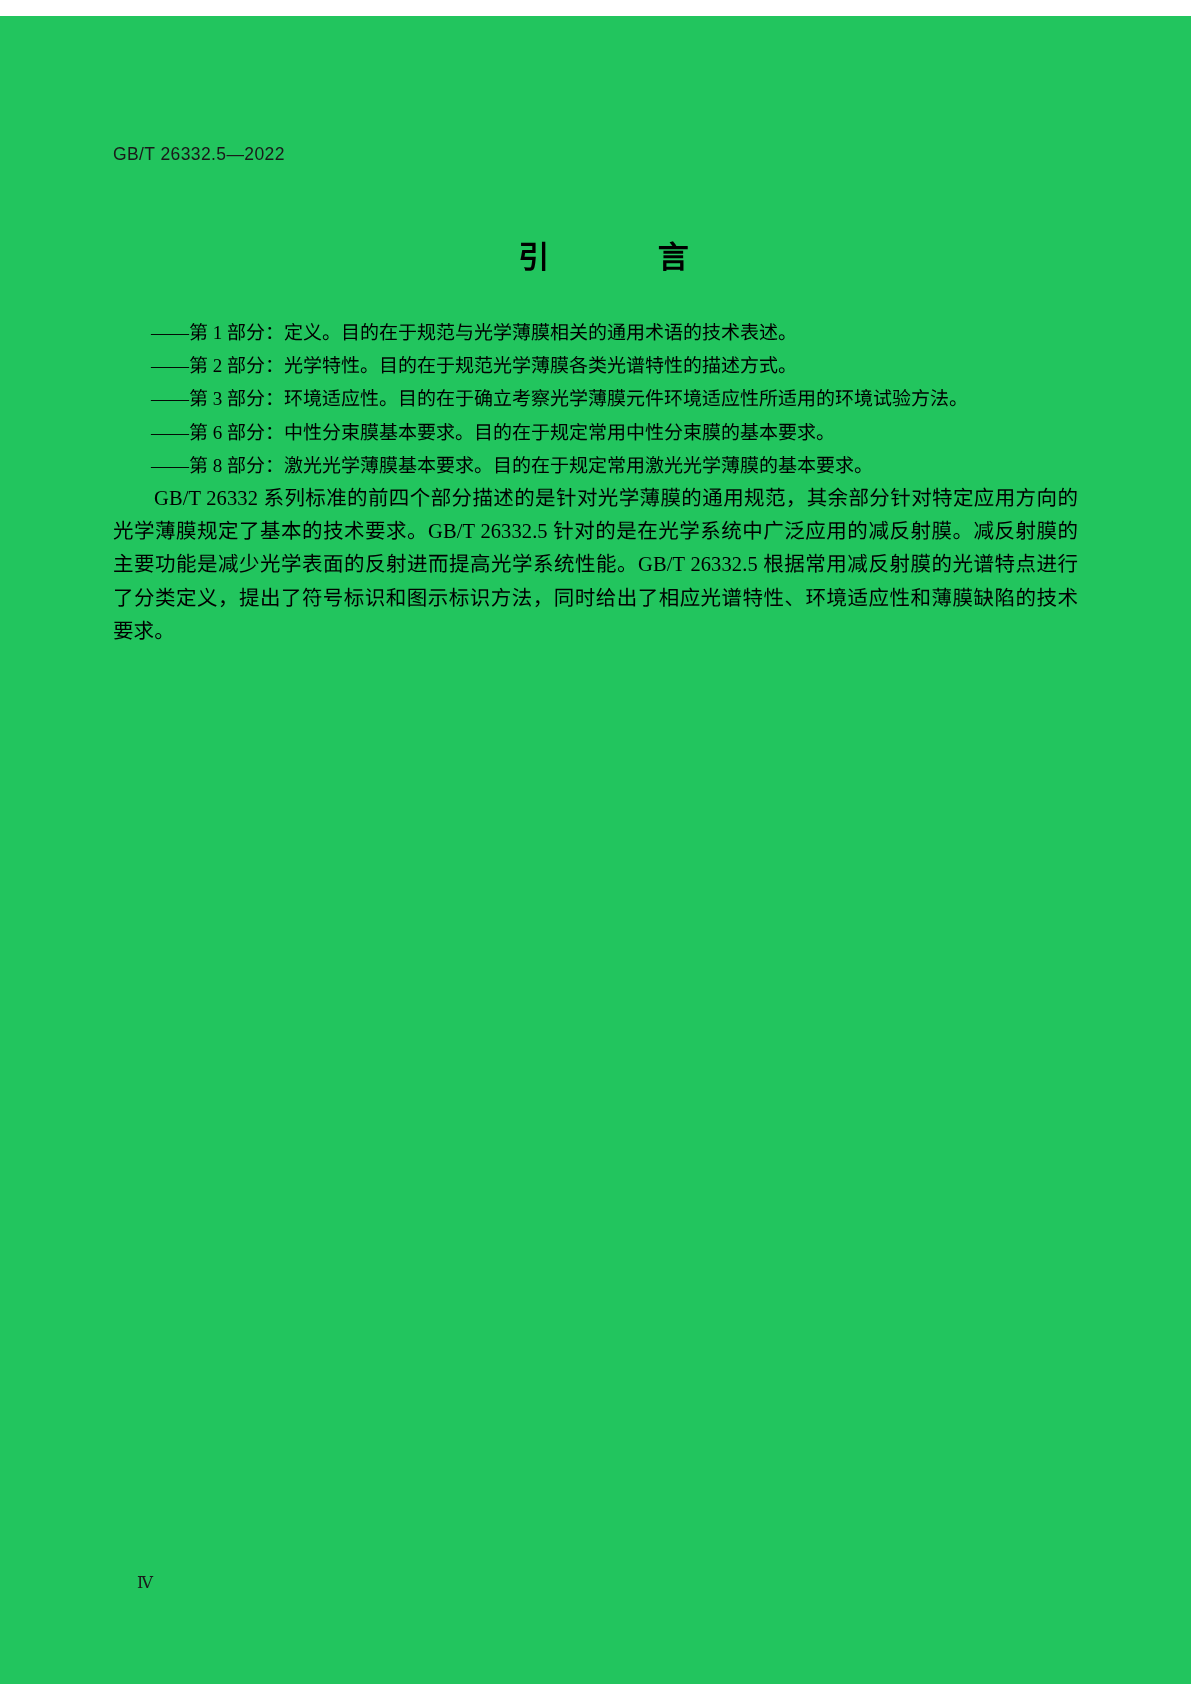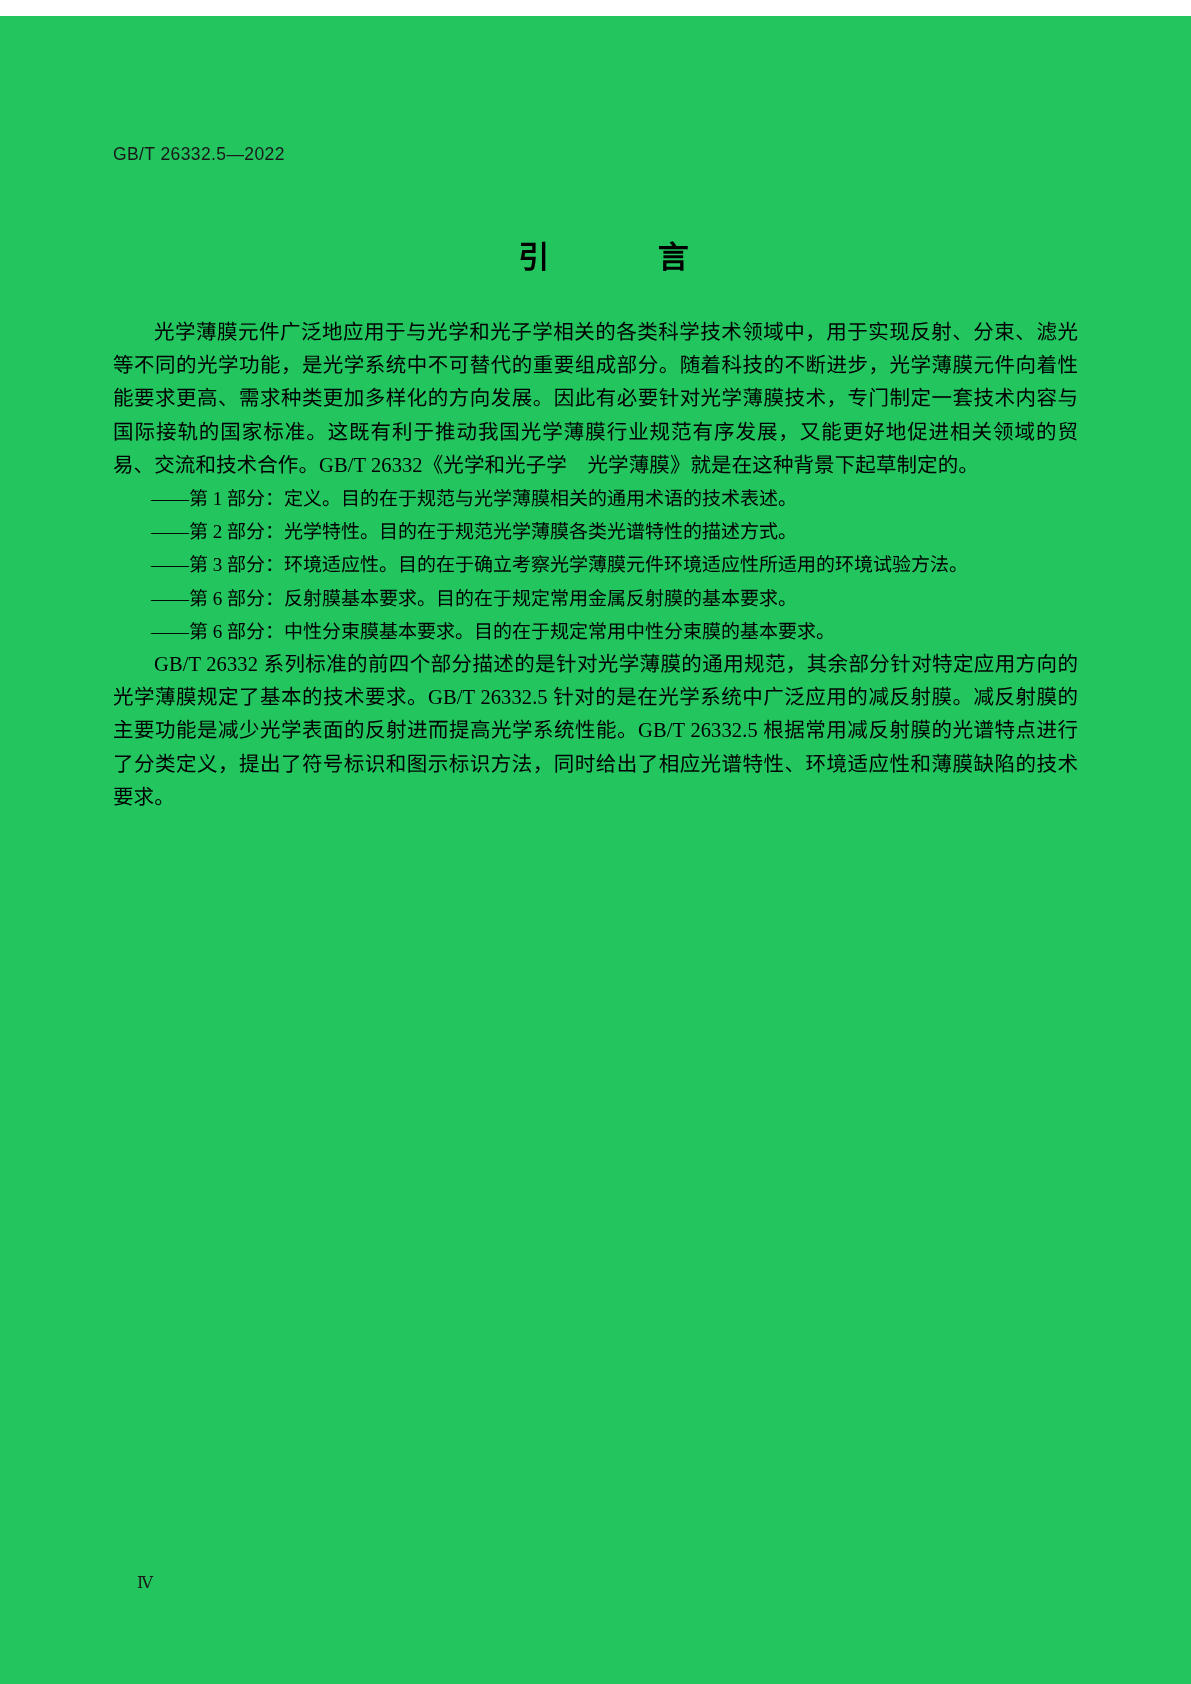--- a/index.html
+++ b/index.html
@@ -84,29 +84,28 @@
 <body>
 
 <div class="page">
 
   <div class="header-std-no">GB/T 26332.5—2022</div>
 
   <div class="doc-title">引　　言</div>
 
   <div class="body-block">
 
-    <p class="para indent">光学薄膜元件广泛地应用于与光学和光子学相关的各类科学技术领域中，用于实现反射、分束、滤光等不同的光学功能，是光学系统中不可替代的重要组成部分。随着科技的不断进步，光学薄膜元件向着性能要求更高、需求种类更加多样化的方向发展。因此有必要针对光学薄膜技术，专门制定一套技术内容与国际接轨的国家标准。这既有利于推动我国光学薄膜行业规范有序发展，又能更好地促进相关领域的贸易、交流和技术合作。GB/T 26332《光学和光子学　光学薄膜》就是在这种背景下起草制定的。</p>
 
 
     <ul class="part-list">
       <li>——第 1 部分：定义。目的在于规范与光学薄膜相关的通用术语的技术表述。</li>
       <li>——第 2 部分：光学特性。目的在于规范光学薄膜各类光谱特性的描述方式。</li>
       <li>——第 3 部分：环境适应性。目的在于确立考察光学薄膜元件环境适应性所适用的环境试验方法。</li>
-      <li>——第 6 部分：反射膜基本要求。目的在于规定常用金属反射膜的基本要求。</li>
       <li>——第 6 部分：中性分束膜基本要求。目的在于规定常用中性分束膜的基本要求。</li>
+      <li>——第 8 部分：激光光学薄膜基本要求。目的在于规定常用激光光学薄膜的基本要求。</li>
     </ul>
 
     <p class="para indent">GB/T 26332 系列标准的前四个部分描述的是针对光学薄膜的通用规范，其余部分针对特定应用方向的光学薄膜规定了基本的技术要求。GB/T 26332.5 针对的是在光学系统中广泛应用的减反射膜。减反射膜的主要功能是减少光学表面的反射进而提高光学系统性能。GB/T 26332.5 根据常用减反射膜的光谱特点进行了分类定义，提出了符号标识和图示标识方法，同时给出了相应光谱特性、环境适应性和薄膜缺陷的技术要求。</p>
 
   </div>
 
   <div class="page-number">Ⅳ</div>
 
 </div>
 

